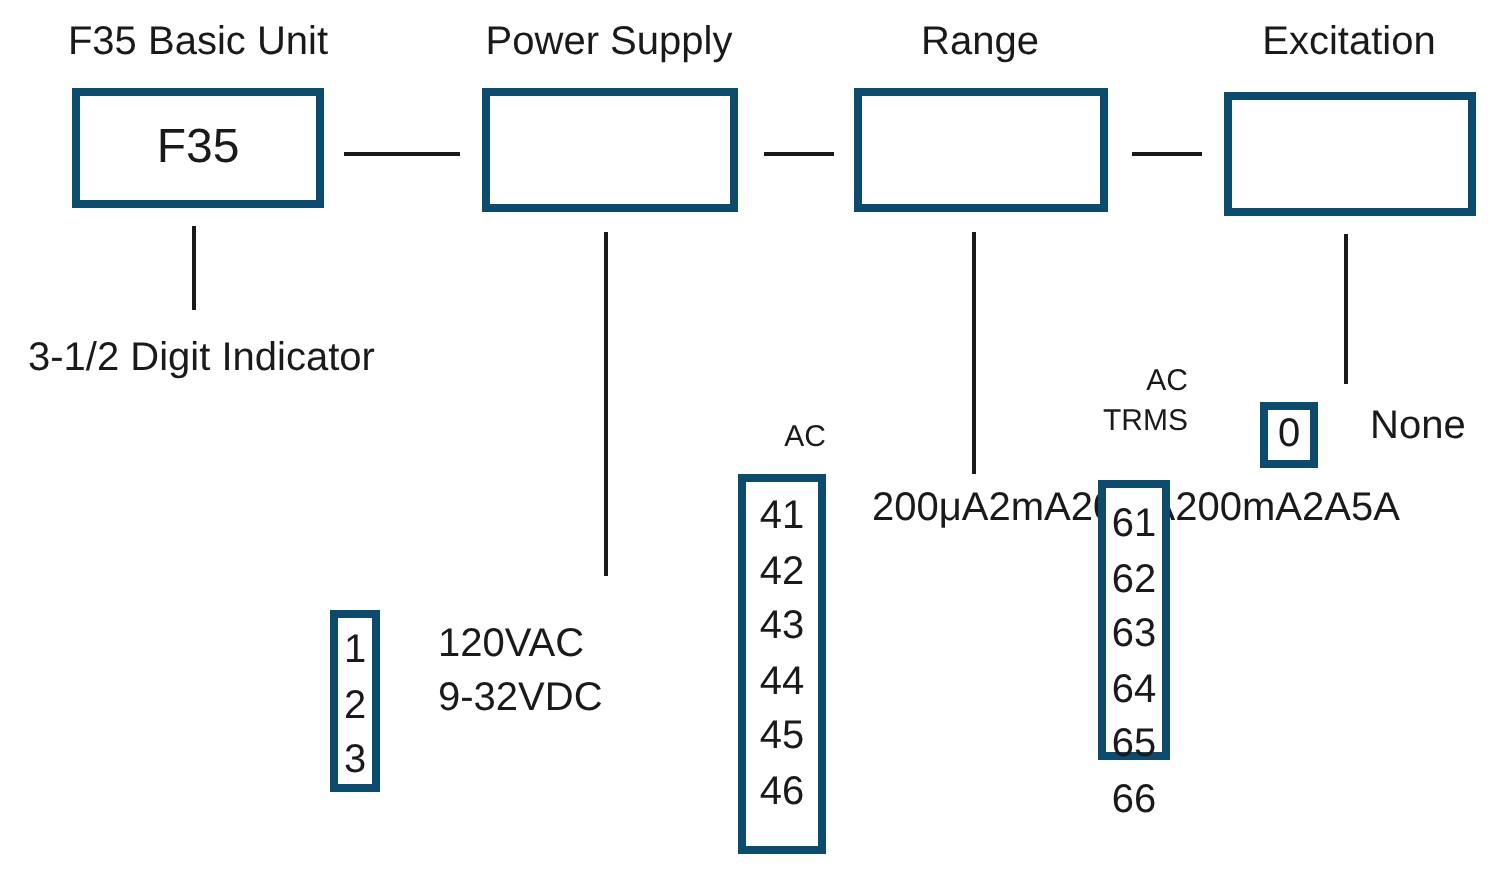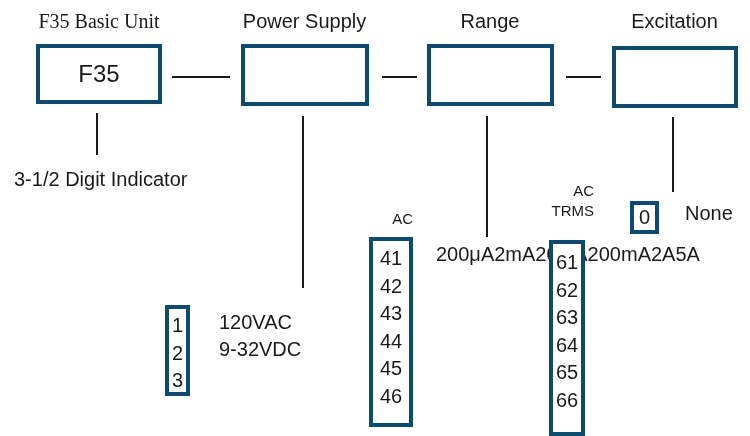--- a/index.html
+++ b/index.html
@@ -14,21 +14,21 @@
   .col { position: absolute; display: flex; flex-direction: row; align-items: center; justify-content: space-between; }
   .col span { font-size: 20px; line-height: 27.5px; }
   .lcol { position: absolute; display: flex; flex-direction: column; align-items: flex-start; }
   .lcol span { font-size: 20px; line-height: 27px; }
   .ccol { position: absolute; display: flex; flex-direction: column; align-items: center; }
   .ccol span { font-size: 20px; line-height: 27.5px; }
 </style>
 </head>
 <body>
 
-<div class="title" style="left:18px; top:10px; width:162px;font-family:Liberation Serif, serif;">F35 Basic Unit</div>
+<div class="title" style="left:18px; top:10px; width:162px;">F35 Basic Unit</div>
 <div class="title" style="left:222px; top:10px; width:165px;">Power Supply</div>
 <div class="title" style="left:427px; top:10px; width:126px;">Range</div>
 <div class="title" style="left:612px; top:10px; width:125px;">Excitation</div>
 
 <div class="box" style="left:36px; top:44px; width:126px; height:60px; display:flex; align-items:center; justify-content:center;">
   <span style="font-size:24px;">F35</span>
 </div>
 <div class="box" style="left:241px; top:44px; width:128px; height:62px;"></div>
 <div class="box" style="left:427px; top:44px; width:127px; height:62px;"></div>
 <div class="box" style="left:612px; top:46px; width:126px; height:62px;"></div>
@@ -74,21 +74,21 @@
   <span>20mA</span>
   <span>200mA</span>
   <span>2A</span>
   <span>5A</span>
 </div>
 
 <div class="small" style="left:540px; top:181px; width:54px;">
   <div>AC</div>
   <div>TRMS</div>
 </div>
-<div class="box" style="left:549px; top:240px; width:36px; height:196px;">
+<div class="box" style="left:549px; top:240px; width:36px; height:140px;">
   <div class="ccol" style="left:0; right:0; top:5px;">
     <span>61</span>
     <span>62</span>
     <span>63</span>
     <span>64</span>
     <span>65</span>
     <span>66</span>
   </div>
 </div>
 

